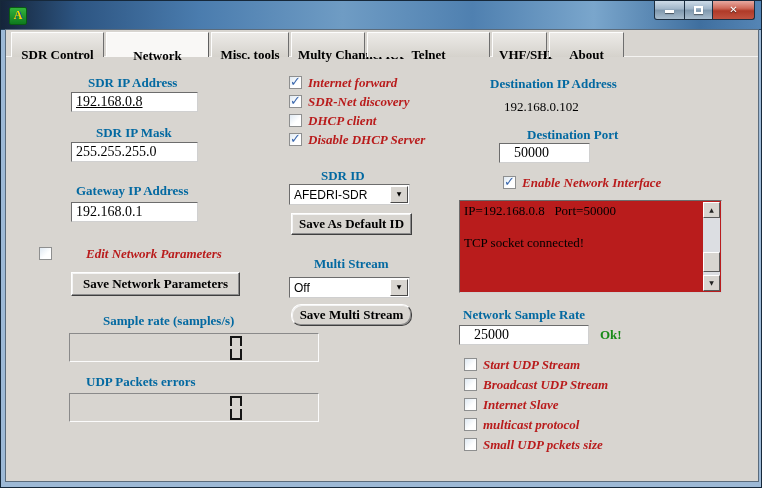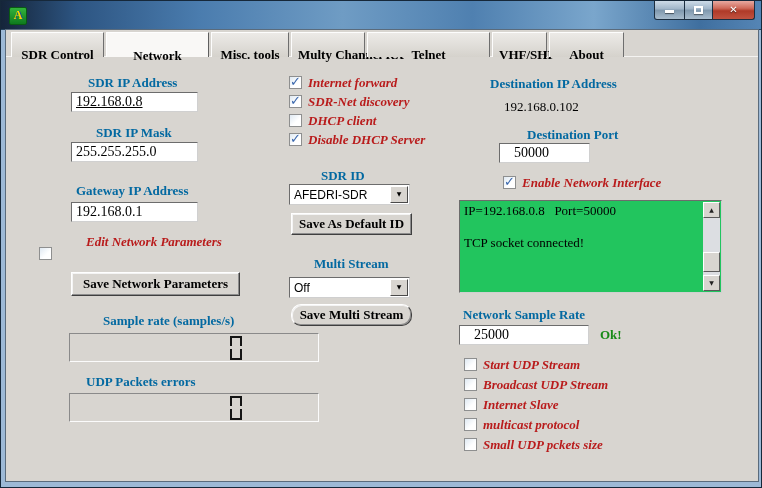--- a/index.html
+++ b/index.html
@@ -59,21 +59,21 @@
     border:1px solid;border-color:#ffffff #4a4a4a #4a4a4a #ffffff;text-align:center;
     font:6px/14px "DejaVu Sans",sans-serif;color:#000;}
   .display-box{position:absolute;box-sizing:border-box;background:#d8d5d0;border:1px solid;border-color:#8a8a8a #fbfbfb #fbfbfb #8a8a8a;}
   .sevenseg{position:absolute;width:12px;height:24px;border:2px solid #161616;box-sizing:border-box;}
   .sevenseg::before,.sevenseg::after{content:"";position:absolute;width:3px;height:3px;background:#d8d5d0;top:8px;}
   .sevenseg::before{left:-2px;}
   .sevenseg::after{right:-2px;}
   .hidden-val{position:absolute;width:1px;height:1px;overflow:hidden;clip:rect(0 0 0 0);}
 
   
-  .logbox{position:absolute;box-sizing:border-box;background:#22c55e;border:1px solid;border-color:#6c6c6c #d0d0d0 #d0d0d0 #6c6c6c;padding-left:35px;}
+  .logbox{position:absolute;box-sizing:border-box;background:#b91c1c;border:1px solid;border-color:#6c6c6c #d0d0d0 #d0d0d0 #6c6c6c;padding-left:35px;}
   .logtext{position:absolute;left:4px;top:2px;right:20px;bottom:2px;font:13px "Liberation Serif",serif;white-space:pre-wrap;overflow:hidden;}
   .scrollbar{position:absolute;right:1px;top:1px;bottom:1px;width:17px;background:#dcdee2;}
   .sb-arrow{position:absolute;left:0;width:17px;height:16px;background:#d8d5d0;border:1px solid;border-color:#ffffff #5a5a5a #5a5a5a #ffffff;
     box-sizing:border-box;text-align:center;font:6px/13px "DejaVu Sans",sans-serif;color:#222;}
   .sb-up{top:0;}
   .sb-down{bottom:0;}
   .sb-thumb{position:absolute;left:0;top:50px;width:17px;height:20px;background:#d8d5d0;border:1px solid;border-color:#ffffff #5a5a5a #5a5a5a #ffffff;box-sizing:border-box;}
 
   .ok-text{position:absolute;font:bold 13px "Liberation Serif",serif;}
 </style>
@@ -105,21 +105,21 @@
     </div>
 
     <div class="lbl" style="left:82px;top:45px;">SDR IP Address</div>
     <input class="tbox" style="left: 65px; top: 62px; width: 127px; height: 20px; text-decoration: underline;" value="192.168.0.8">
     <div class="lbl" style="left:90px;top:95px;">SDR IP Mask</div>
     <input class="tbox" style="left: 65px; top: 112px; width: 127px; height: 20px;" value="255.255.255.0">
     <div class="lbl" style="left:70px;top:153px;">Gateway IP Address</div>
     <input class="tbox" style="left: 65px; top: 172px; width: 127px; height: 20px;" value="192.168.0.1">
 
     <div class="cb" style="left:33px;top:217px;"></div>
-    <div class="cblbl" style="left:80px;top:204px;">Edit Network Parameters</div>
+    <div class="cblbl" style="left:80px;top:216px;">Edit Network Parameters</div>
 
     <button class="btn" style="left:65px;top:242px;width:169px;height:24px;">Save Network Parameters</button>
 
     <div class="lbl" style="left:97px;top:283px;">Sample rate (samples/s)</div>
     <div class="display-box" style="left:63px;top:303px;width:250px;height:29px;">
       <div class="sevenseg" style="left:160px;top:2px;"></div>
       <span class="hidden-val">0</span>
     </div>
 
     <div class="lbl" style="left:80px;top:344px;">UDP Packets errors</div>

